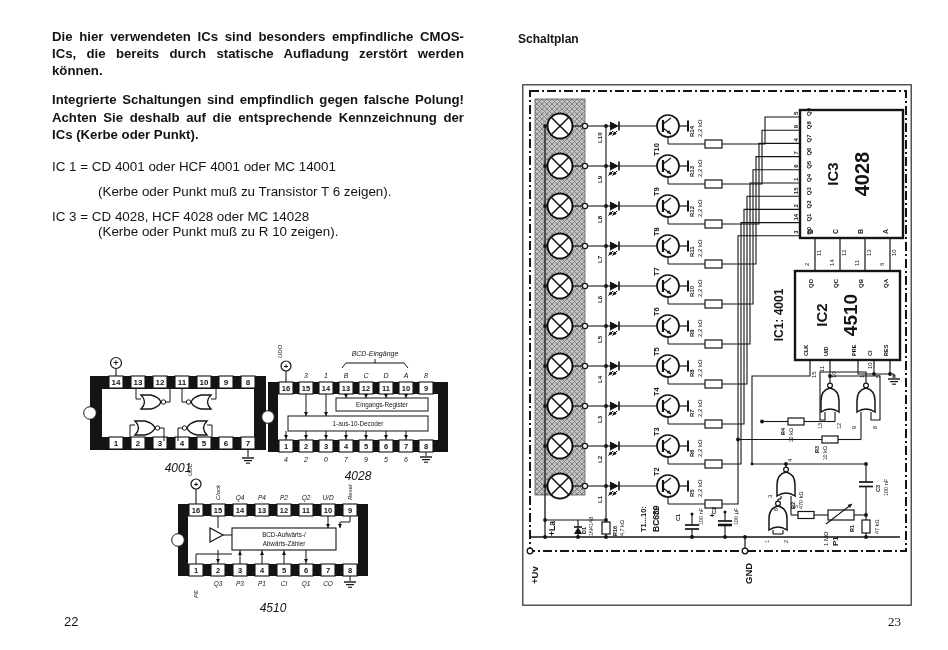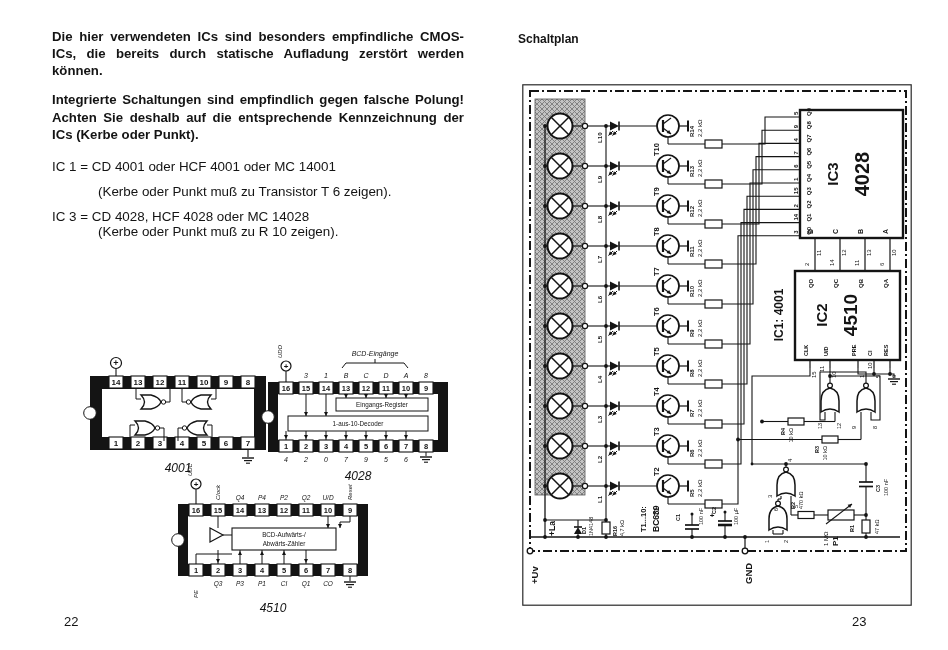--- a/index.html
+++ b/index.html
@@ -11,21 +11,21 @@
   .ic-list{font-size:13.4px;margin-top:16px;}
   .ic-item{margin-bottom:10px;}
   .ic-line2{padding-left:46px;}
   .diagram{position:absolute;}
   #dip4001{left:78px;top:352px;}
   #dip4028{left:258px;top:344px;}
   #dip4510{left:168px;top:464px;}
   .right-heading{position:absolute;left:518px;top:32px;font-size:12px;font-weight:bold;}
   #circuit{position:absolute;left:522px;top:84px;}
   .pageno{position:absolute;top:614px;font-size:13px;}
-  #pageno-left{left:48px;margin-left:16px;} #pageno-right{left:852px;}
+  #pageno-left{left:48px;margin-left:16px;} #pageno-right{left:888px;font-family:Liberation Serif, serif;}
   svg text{fill:#141414;}
 </style>
 </head>
 <body>
 
 <div class="left-page">
   <p class="para">Die hier verwendeten ICs sind besonders empfindliche CMOS-ICs, die bereits durch statische Aufladung zerstört werden können.</p>
   <p class="para">Integrierte Schaltungen sind empfindlich gegen falsche Polung! Achten Sie deshalb auf die entsprechende Kennzeichnung der ICs (Kerbe oder Punkt).</p>
   <div class="ic-list">
     <div class="ic-item">

